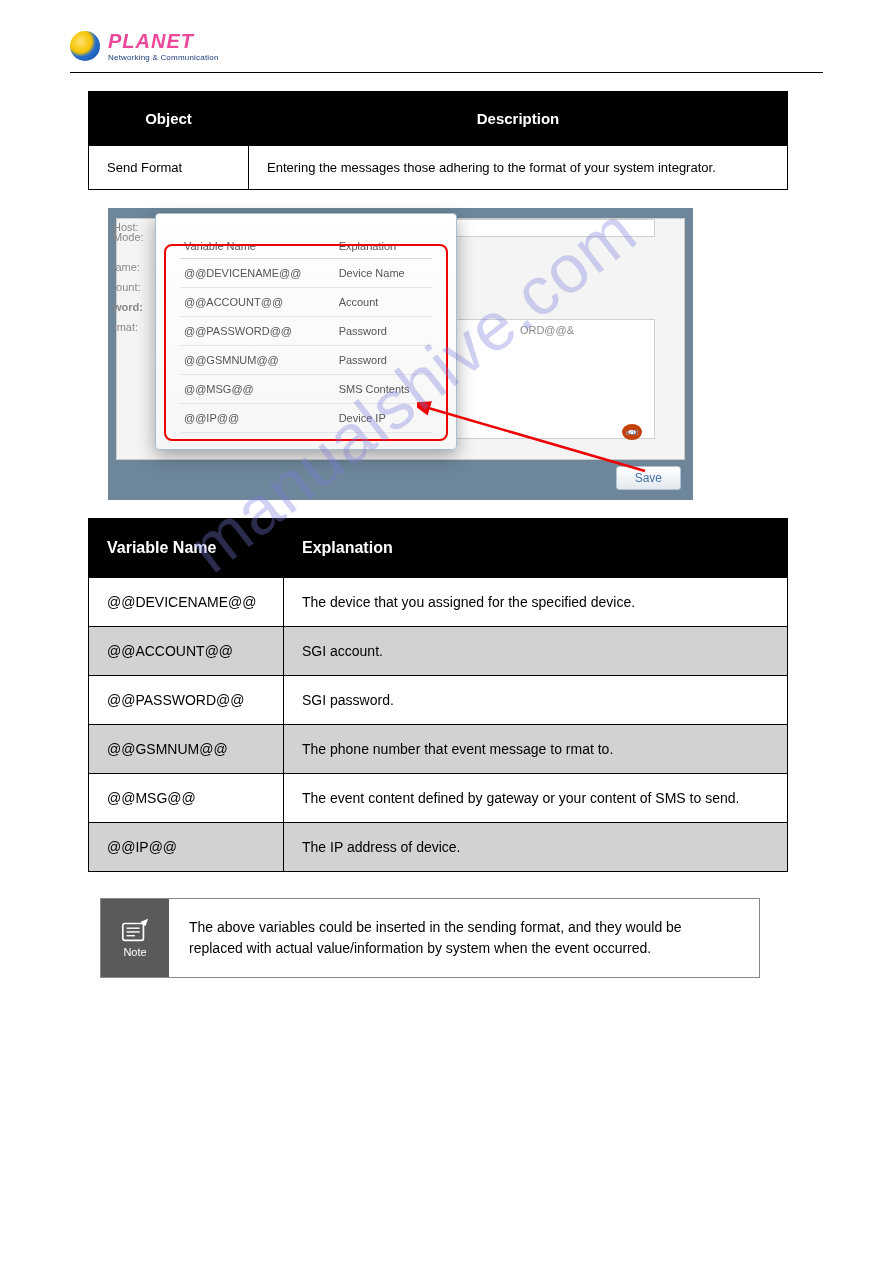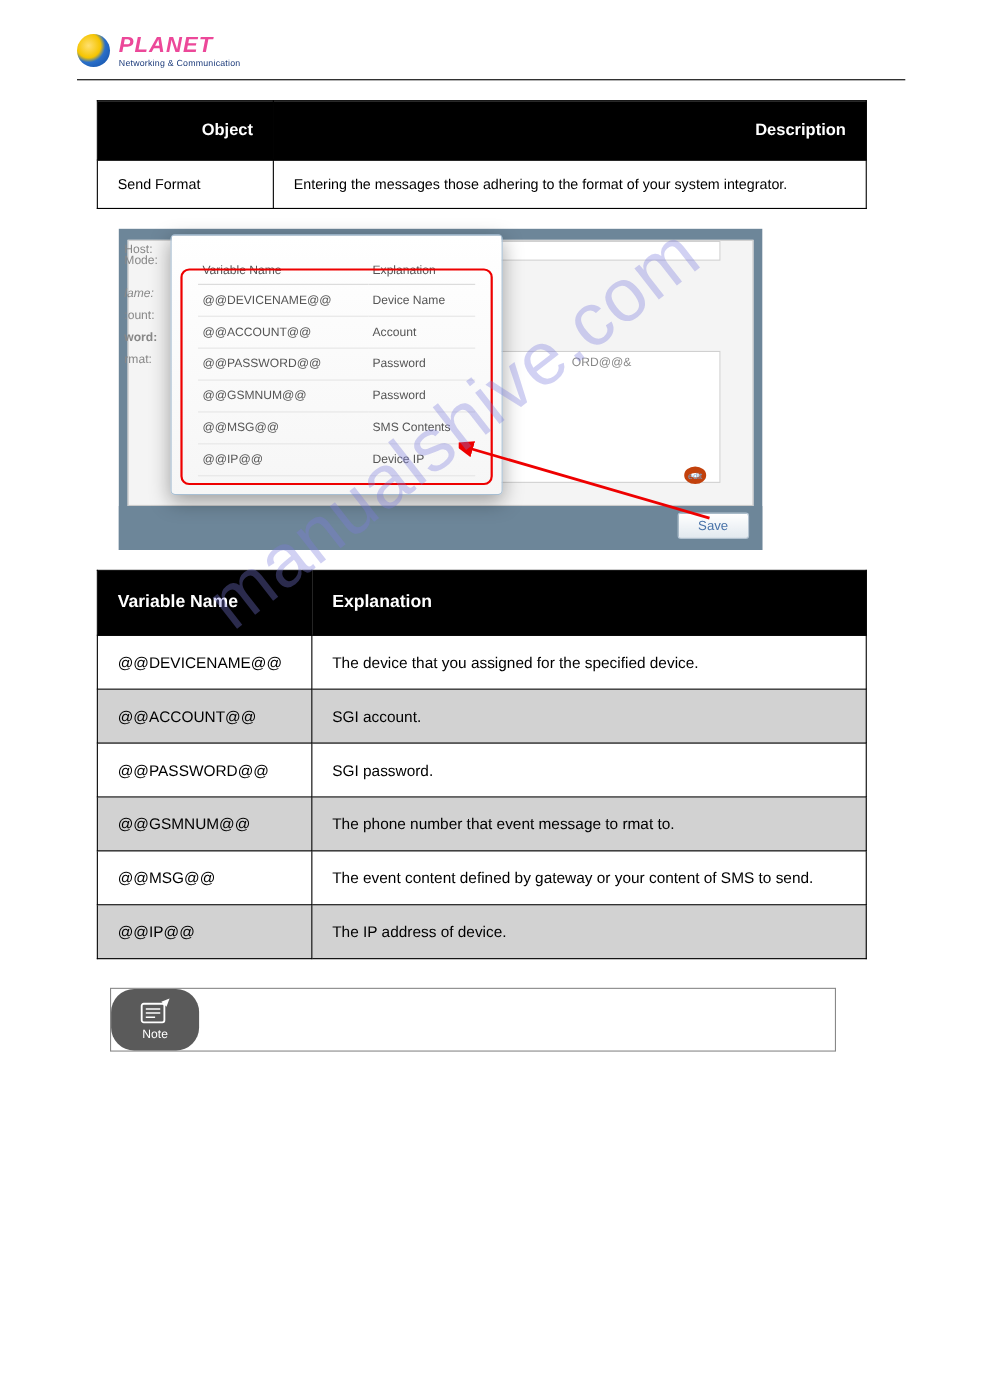--- a/index.html
+++ b/index.html
@@ -34,21 +34,21 @@
 
   
   .tbl1 {
     width: 700px;
     margin-left: 18px;
     border-collapse: collapse;
     border: 1px solid #000;
   }
   .tbl1 th, .tbl1 td { border: 1px solid #000; padding: 14px 18px; vertical-align: top; }
   .tbl1 thead { background: #000; color: #fff; }
-  .tbl1 thead th { font-weight: bold; text-align: right; font-size: 15px; padding-top: 18px; padding-bottom: 18px; }
+  .tbl1 thead th { font-weight: bold; text-align: center; font-size: 15px; padding-top: 18px; padding-bottom: 18px; }
   .tbl1 .c1 { width: 160px; }
 
   
   .shotwrap {
     width: 585px;
     margin: 18px 0 0 38px;
     position: relative;
     border-radius: 25px;
   }
   .shot-outer {
@@ -62,21 +62,21 @@
     padding: 14px 14px 18px 14px;
     position: relative;
     min-height: 242px;
   }
   .form-label {
     color: #888;
     font-size: 11px;
     position: absolute;
     left: -4px;
   }
-  .form-label.l1{top:2px;} .form-label.l2{top:12px;} .form-label.l3{top:42px;font-style:italic;}
+  .form-label.l1{top:2px;} .form-label.l2{top:12px;} .form-label.l3{top:42px;}
   .form-label.l4{top:62px;} .form-label.l5{top:82px;font-weight:bold;} .form-label.l6{top:102px;}
   .big-field {
     position: absolute;
     left: 48px; top: 100px;
     width: 490px; height: 120px;
     border: 1px solid #d0d0d0;
     background: #fff;
     padding: 6px;
     color: #888; font-size: 11px;
   }
@@ -166,24 +166,23 @@
   .tbl2 tbody tr.alt { background:#d2d2d2; }
 
   
   .note-row {
     width: 660px;
     margin: 26px 0 0 30px;
     display:flex;
     border:1px solid #888;
   }
   .note-icon {
-    width: 80px; background:#5a5a5a; color:#fff;
+    width: 68px; background:#5a5a5a; color:#fff;
     display:flex; flex-direction:column; align-items:center; justify-content:center;
     padding:8px 0;
-    border-radius:21px;
   }
   .note-icon svg { width:30px; height:26px; }
   .note-icon .lbl { font-size:11px; margin-top:2px; }
   .note-text {
     flex:1; padding: 18px 20px; font-size:14px; line-height:1.5;
   }
 </style>
 </head>
 <body>
 <div class="page">
@@ -321,16 +320,17 @@
     <div class="note-icon">
       <svg viewBox="0 0 32 26">
         <rect x="3" y="5" width="22" height="18" rx="2" fill="none" stroke="#fff" stroke-width="1.8"></rect>
         <line x1="7" y1="10" x2="21" y2="10" stroke="#fff" stroke-width="1.5"></line>
         <line x1="7" y1="14" x2="21" y2="14" stroke="#fff" stroke-width="1.5"></line>
         <line x1="7" y1="18" x2="16" y2="18" stroke="#fff" stroke-width="1.5"></line>
         <path d="M22 3 L30 0 L27 8 Z" fill="#fff"></path>
       </svg>
       <span class="lbl">Note</span>
     </div>
+    <div class="note-text">The above variables could be inserted in the sending format, and they would be replaced with actual value/information by system when the event occurred.</div>
   </div>
 
   <div class="watermark">manualshive.com</div>
 </div>
 
 </body></html>

